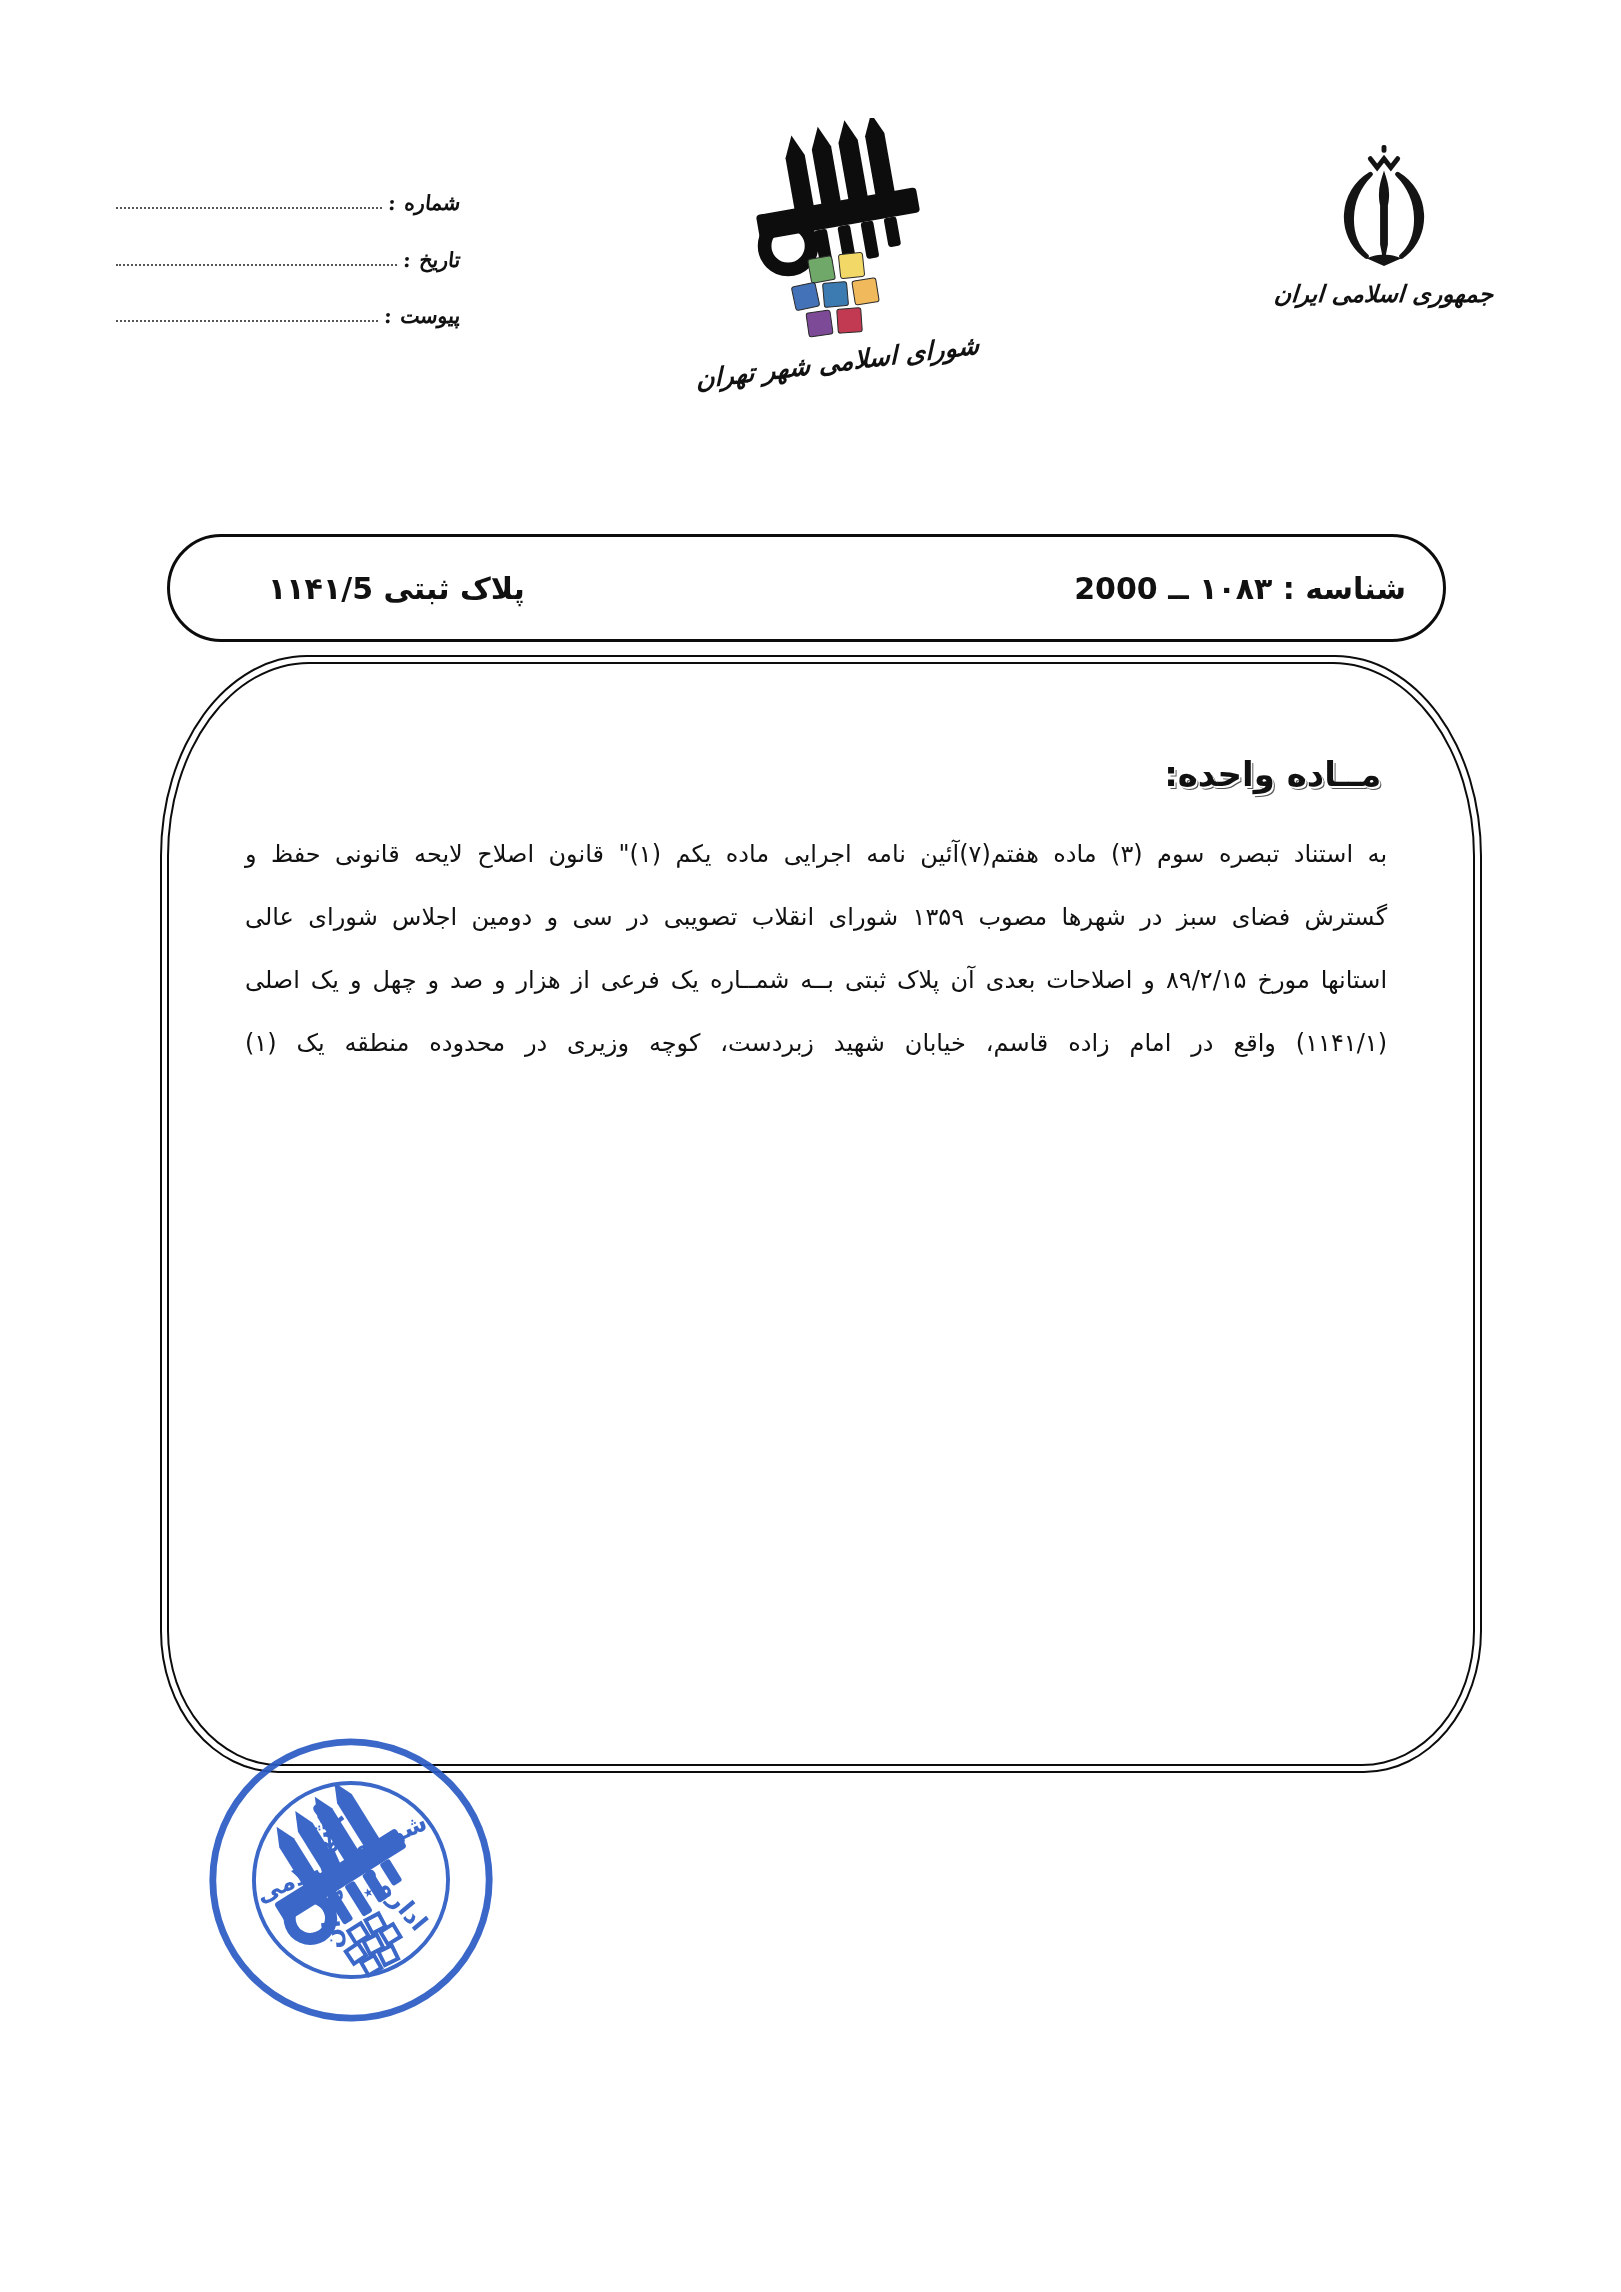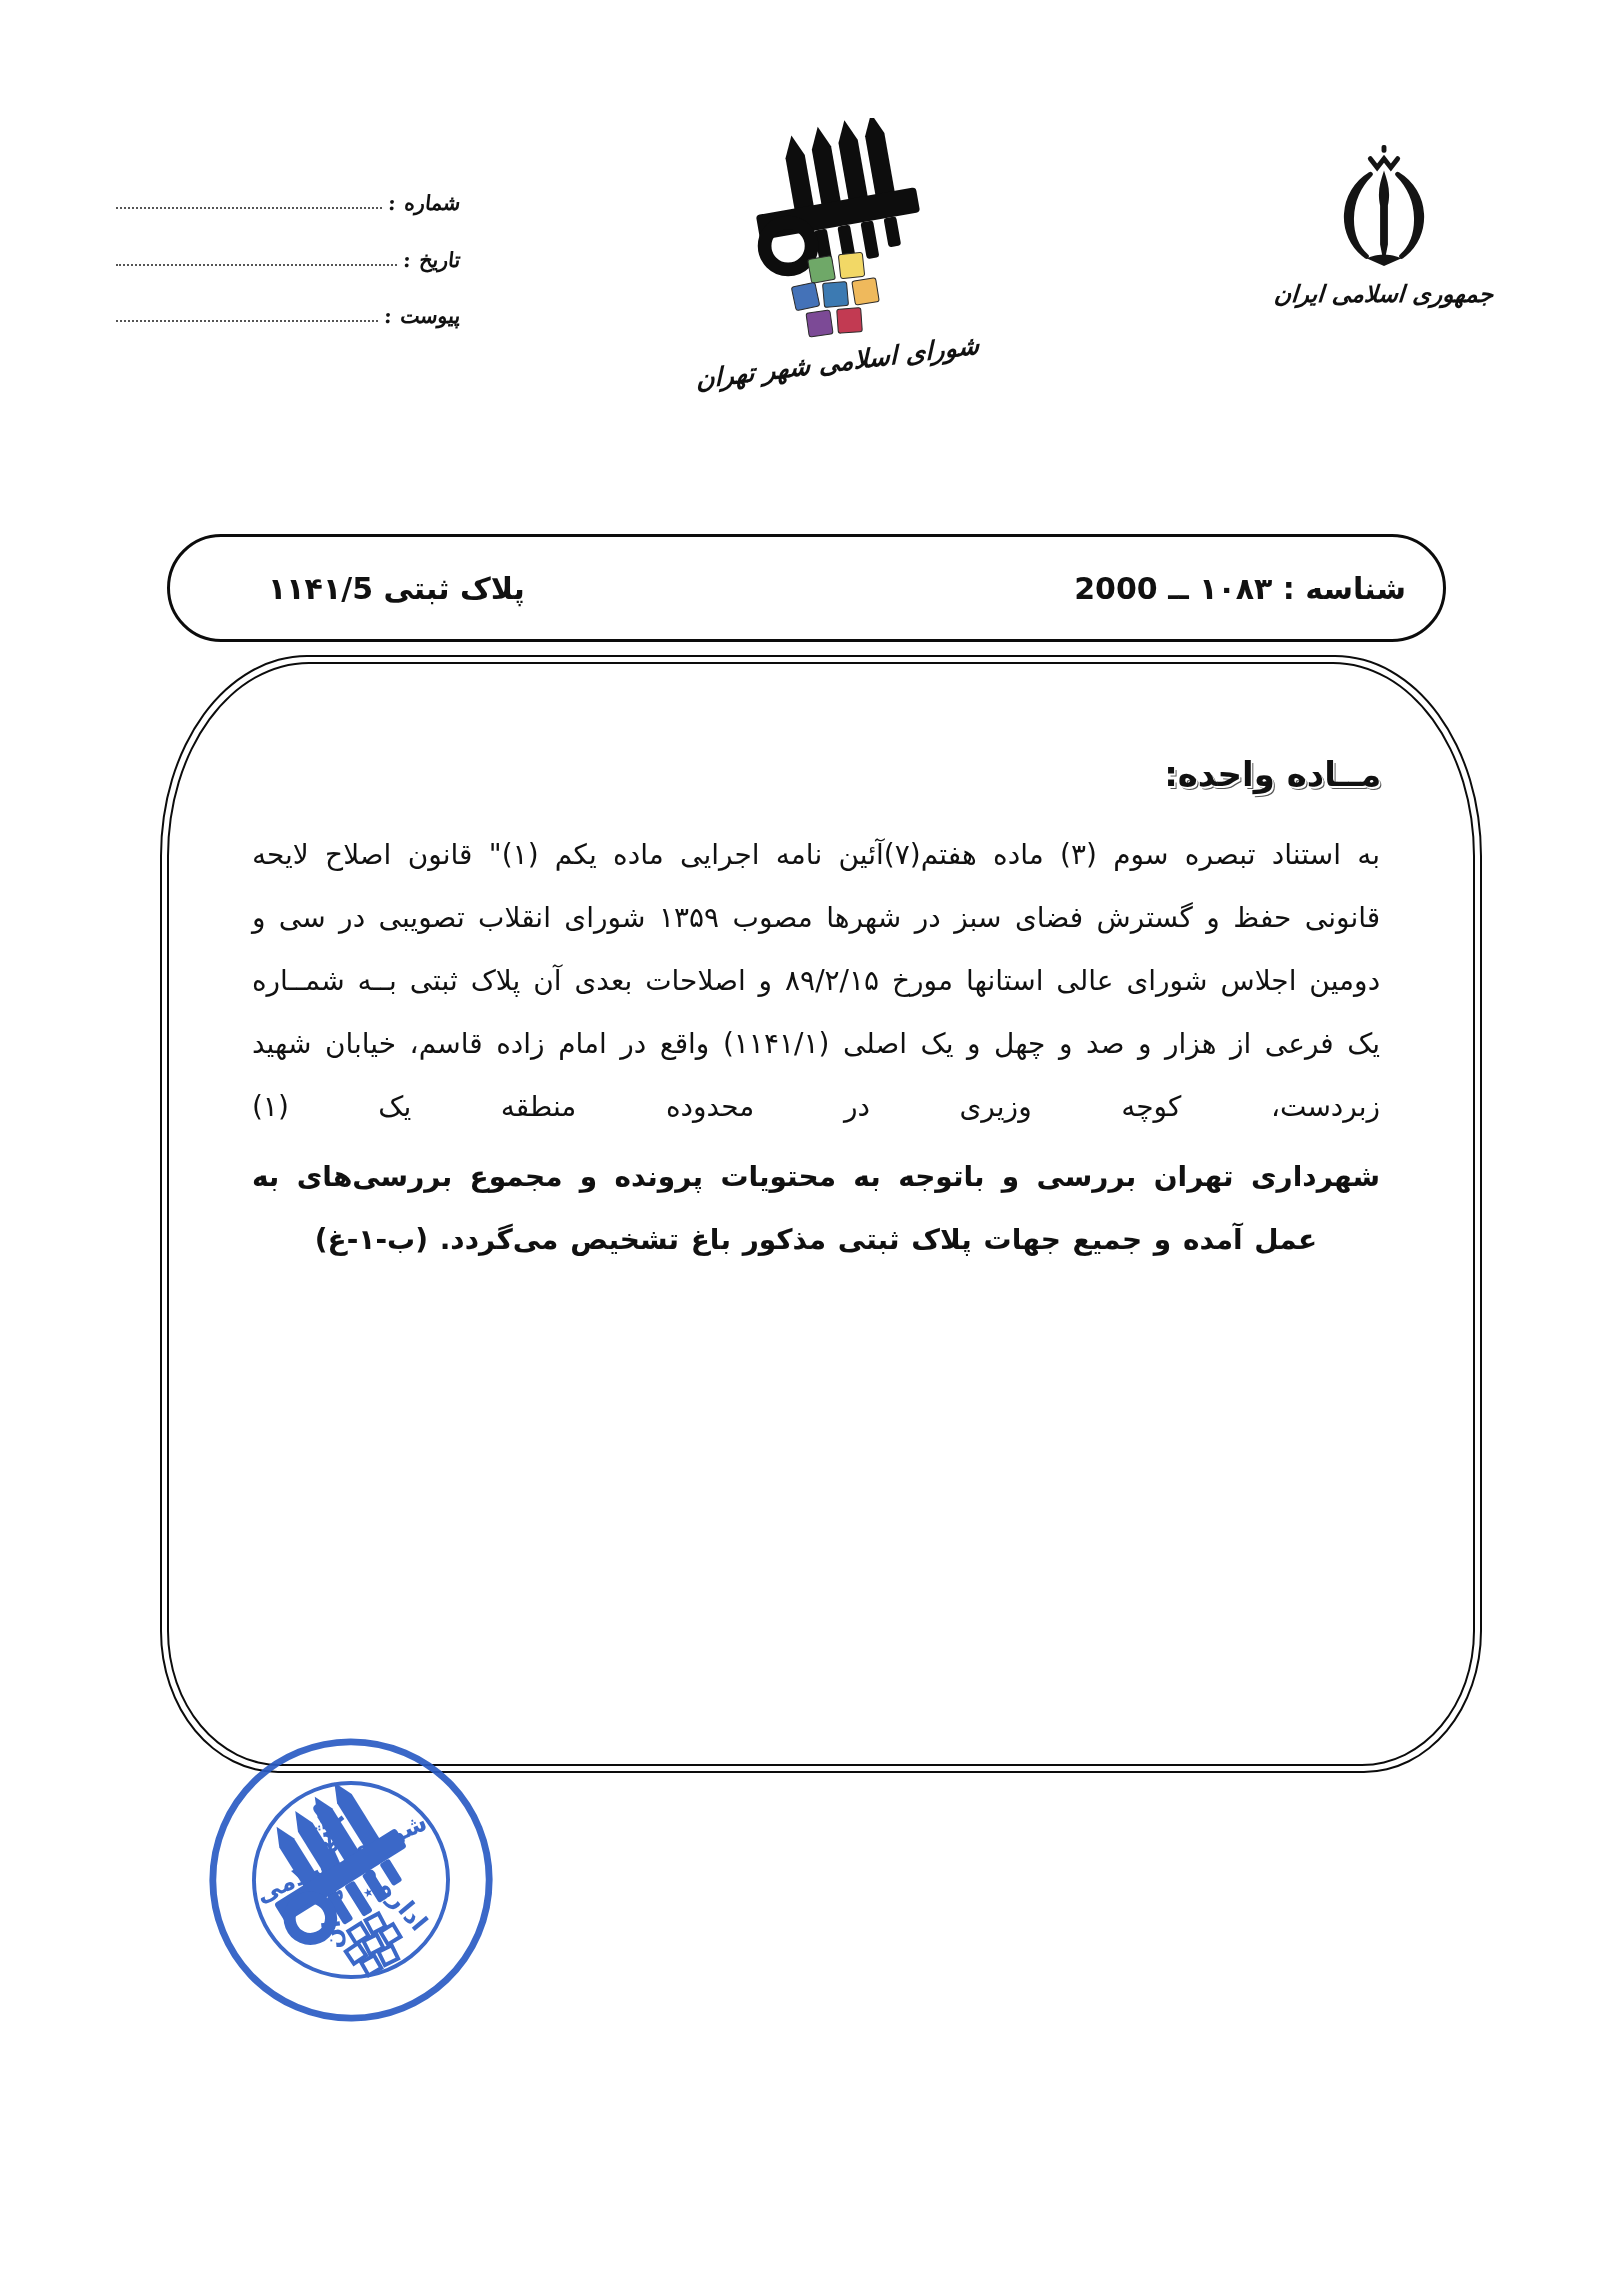--- a/index.html
+++ b/index.html
@@ -52,21 +52,21 @@
     border:2.5px solid #0c0c0c;
     border-radius:142px 142px 113px 113px / 194px 194px 135px 135px;
   }
   .article-content{position:absolute;left:76px;right:86px;top:90px;direction:rtl;}
   .article-heading{
     text-align:right;font-size:34px;font-weight:bold;letter-spacing:1px;
     text-shadow:1.5px 1.5px 0 #fff, 2.5px 2.5px 0 #555;
     margin:0 5.9px 29px 0;
   }
   .article-p{
-    font-size:28px;line-height:63px;text-align:justify;margin:7px;
+    font-size:24px;line-height:63px;text-align:justify;margin:0;
     word-spacing:2px;
   }
   .p-first{text-align-last:justify;}
   .p-bold{font-weight:bold;text-align-last:center;}
   .p-last{text-align-last:right;}
   
   .stamp{position:absolute;left:204px;top:1733px;width:294px;height:294px;transform:rotate(-22deg);}
   .stamp svg{opacity:.92;}
 </style>
 </head>
@@ -155,21 +155,20 @@
   <div class="banner">
     <span class="banner-text">شناسه :  ۱۰۸۳ ــ 2000</span>
     <span class="banner-text">پلاک ثبتی ۱۱۴۱/5</span>
   </div>
 
   <div class="article-box">
     <div class="article-box-inner">
       <div class="article-content">
         <div class="article-heading">مــاده واحده:</div>
         <p class="article-p p-first">به استناد تبصره سوم (۳) ماده هفتم(۷)آئین نامه اجرایی  ماده یکم (۱)" قانون اصلاح لایحه قانونی حفظ و گسترش فضای سبز در شهرها مصوب ۱۳۵۹ شورای انقلاب تصویبی در سی و دومین اجلاس شورای عالی استانها مورخ ۸۹/۲/۱۵ و اصلاحات بعدی آن پلاک ثبتی  بــه شمــاره یک فرعی از هزار و صد و چهل و یک اصلی (۱۱۴۱/۱) واقع در امام زاده قاسم، خیابان شهید زبردست، کوچه وزیری در محدوده منطقه یک (۱)</p>
-        <p class="article-p p-bold">شهرداری تهران بررسی و باتوجه به محتویات پرونده و مجموع بررسی‌های به عمل آمده و جمیع جهات پلاک ثبتی مذکور باغ تشخیص می‌گردد. (ب-۱-غ)</p>
       </div>
     </div>
   </div>
 
   <div class="stamp">
     <svg width="294" height="294" viewBox="0 0 300 300" style="color:#2b5cc4">
       <circle cx="150" cy="150" r="141" fill="none" stroke="currentColor" stroke-width="7"></circle>
       <circle cx="150" cy="150" r="99" fill="none" stroke="currentColor" stroke-width="4"></circle>
 
       <g font-family="DejaVu Sans, sans-serif" font-size="25" font-weight="bold" fill="currentColor" text-anchor="middle" direction="rtl">

